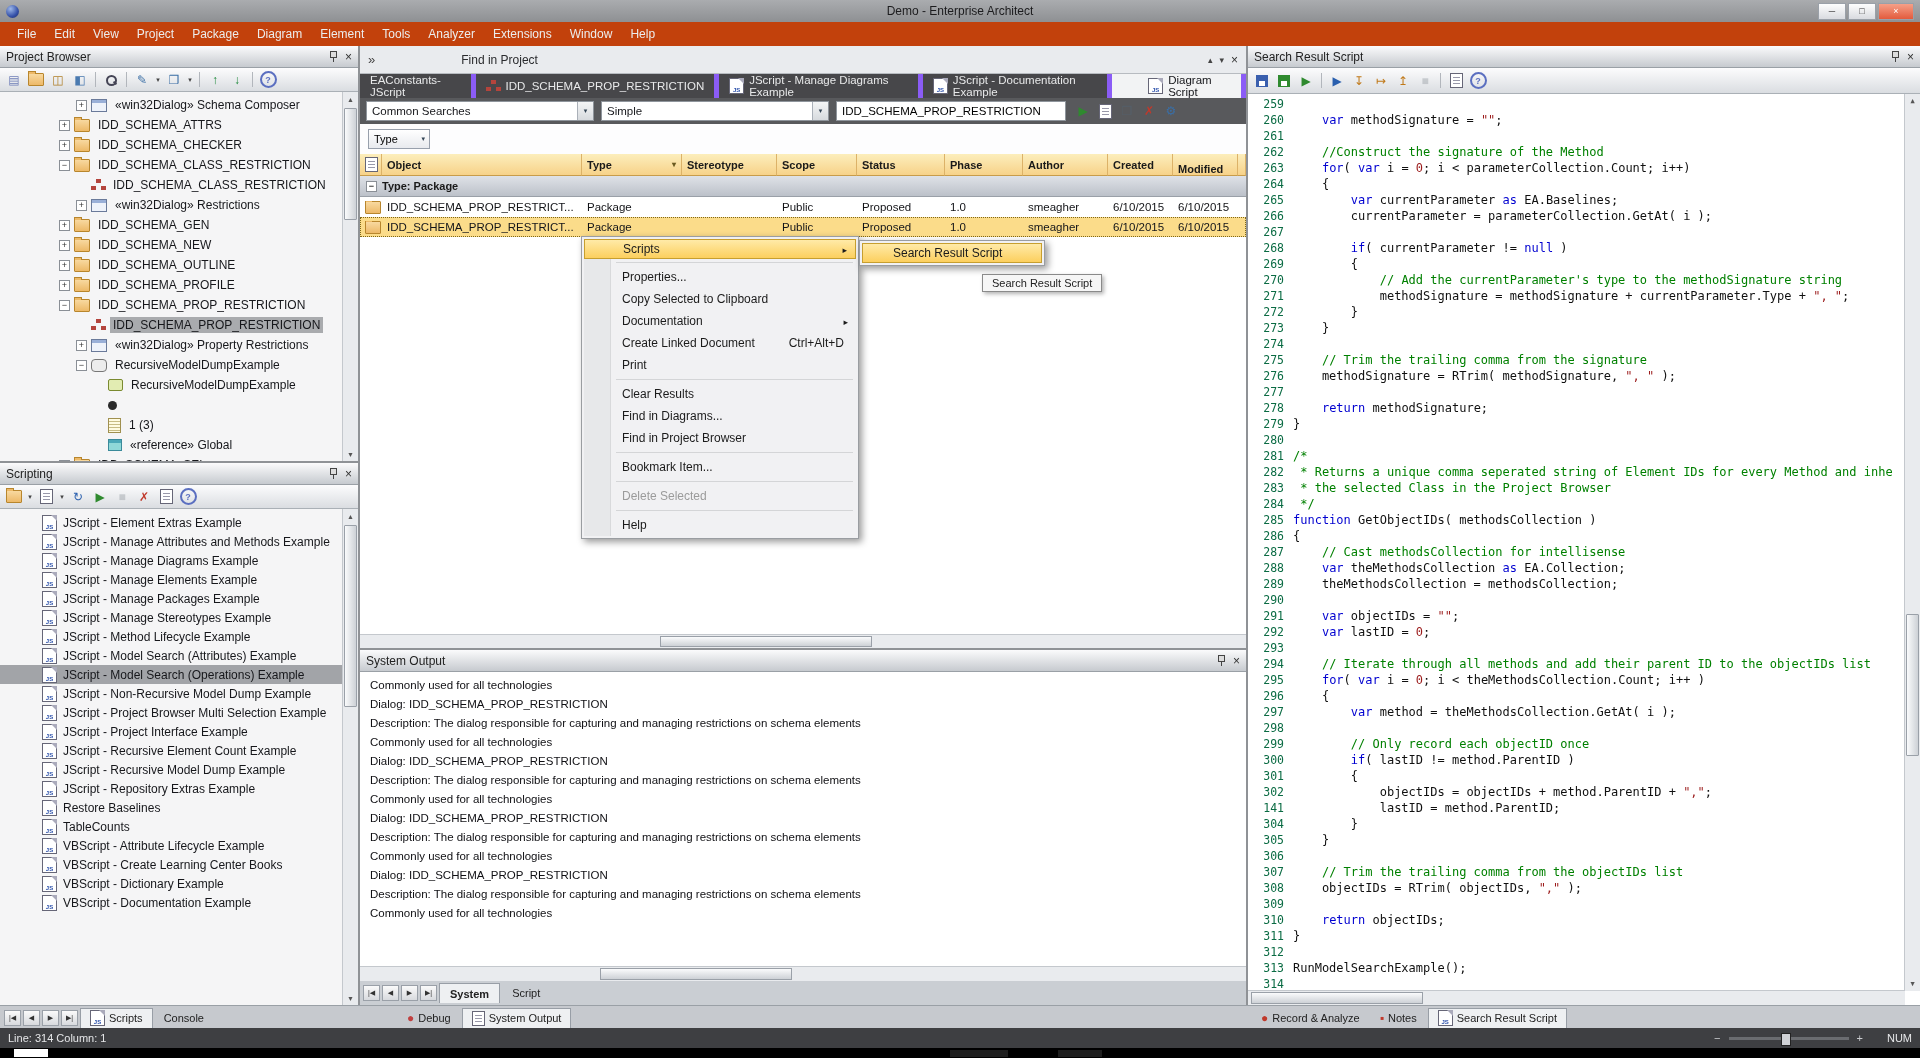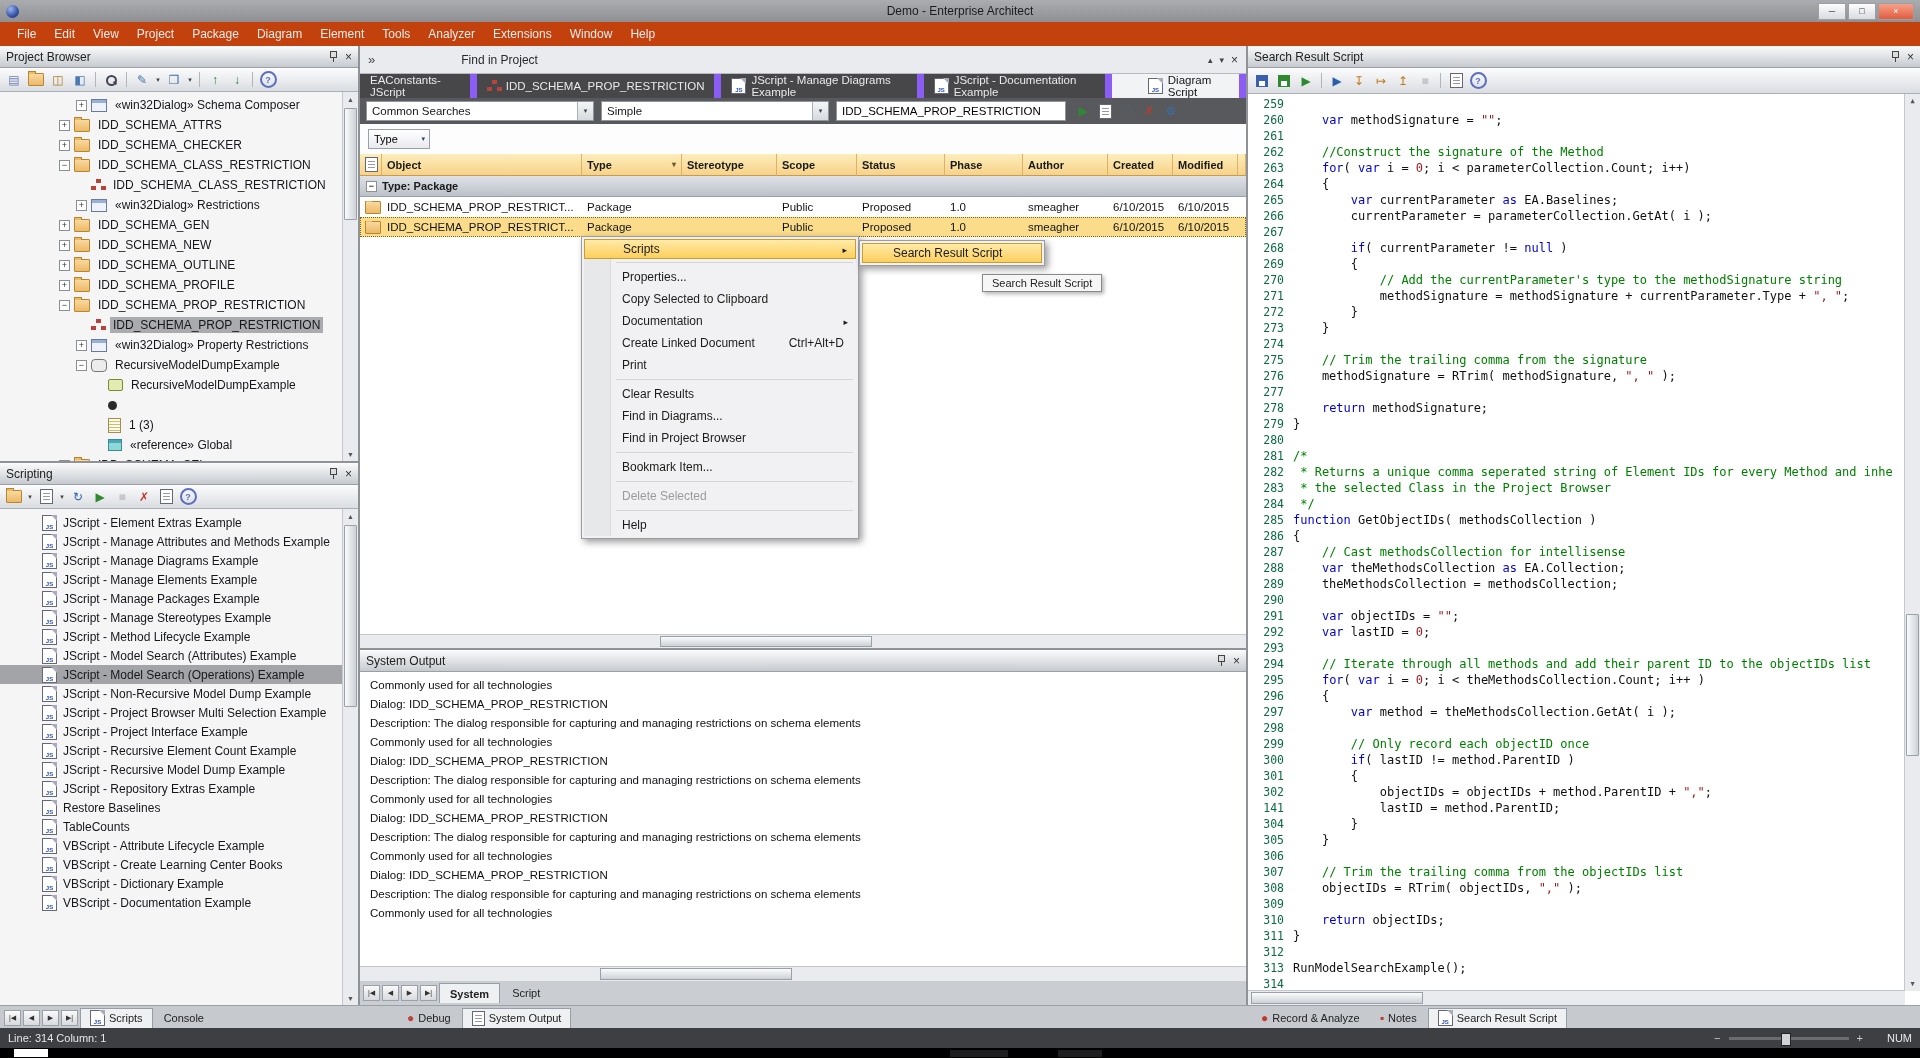--- a/index.html
+++ b/index.html
@@ -86,21 +86,21 @@
   .slist{flex:1;background:#f5f5f6;overflow:hidden;position:relative;padding-top:4px;font-size:12px;color:#16171b;}
   .srow{height:19px;display:flex;align-items:center;padding-left:42px;white-space:nowrap;}
   .srow.sel{background:#a2a4a8;}
   .srow .ticon{margin-right:6px;}
   
   .findcap{height:28px;flex:none;background:#e9ebee;border-bottom:1px solid #b7bbc0;display:flex;
            align-items:center;font-size:12px;color:#2a2b2e;padding:0 8px;box-sizing:border-box;}
   .findcap .chev{font-size:13px;color:#444;margin-right:86px;}
   .dtabs{height:24px;flex:none;background:#47474a;display:flex;align-items:flex-end;}
   .dtab{height:24px;display:flex;align-items:center;gap:5px;padding:0 10px;font-size:11.5px;color:#e8e9ea;
-        border-right:7px solid #8b5cf6;box-sizing:border-box;}
+        border-right:5px solid #8b5cf6;box-sizing:border-box;}
   .dtab.active{background:#f2f3f4;color:#141519;padding-left:36px;}
   .searchrow{height:26px;flex:none;background:#58595c;display:flex;align-items:center;gap:7px;padding:0 6px;box-sizing:border-box;}
   .combo{height:20px;background:#fff;border:1px solid #8f959c;display:flex;align-items:center;
          font-size:11.5px;color:#16171b;padding-left:5px;box-sizing:border-box;}
   .combo .ca{margin-left:auto;width:15px;height:100%;background:linear-gradient(#f4f5f6,#d7dade);
          border-left:1px solid #aab0b8;display:flex;align-items:center;justify-content:center;font-size:7px;color:#345;}
   .sinput{height:20px;border:1px solid #8f959c;background:#fff;font-size:11.5px;padding:0 5px;width:230px;
           box-sizing:border-box;font-family:"Liberation Sans",sans-serif;}
   .sbtn{width:20px;height:20px;display:flex;align-items:center;justify-content:center;}
   .results{flex:1;background:#fff;position:relative;overflow:hidden;}
@@ -695,21 +695,21 @@
           </div>
           <div class="hc" style="width: 78px;">
             <span>Phase</span>
           </div>
           <div class="hc" style="width: 85px;">
             <span>Author</span>
           </div>
           <div class="hc" style="width: 65px;">
             <span>Created</span>
           </div>
-          <div class="hc" style="width: 65px;">
+          <div class="hc" style="width: 65px; align-items: flex-end;">
             <span>Modified</span>
           </div>
           <div class="hc" style="flex: 1 1 0%;"></div>
         </div>
       <div class="grow">
         <span class="exp">−</span>
         <span>Type: Package</span>
       </div>
       <div id="tbody">
           <div class="rrow">

